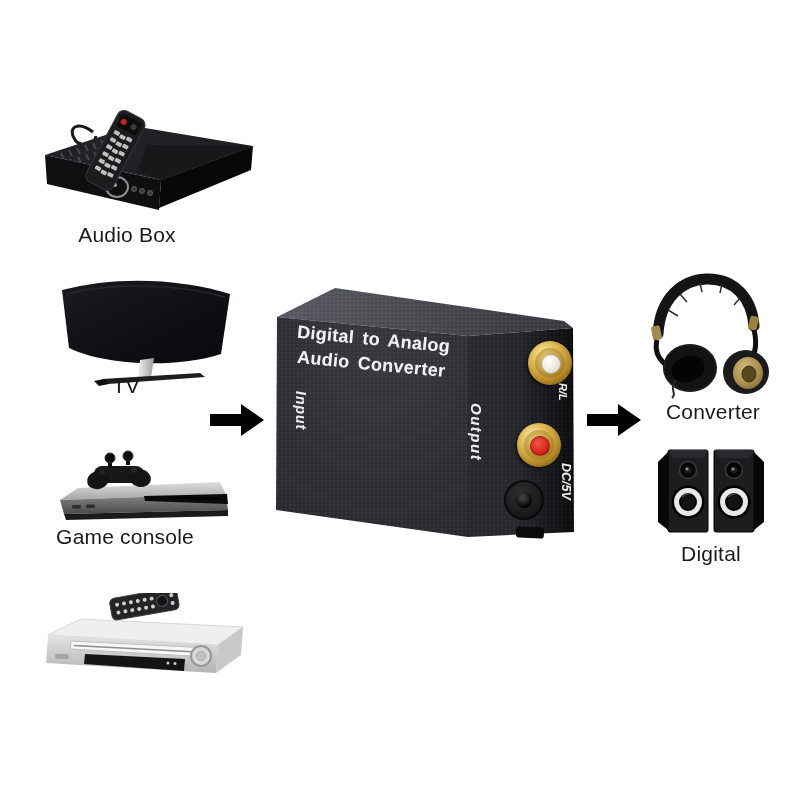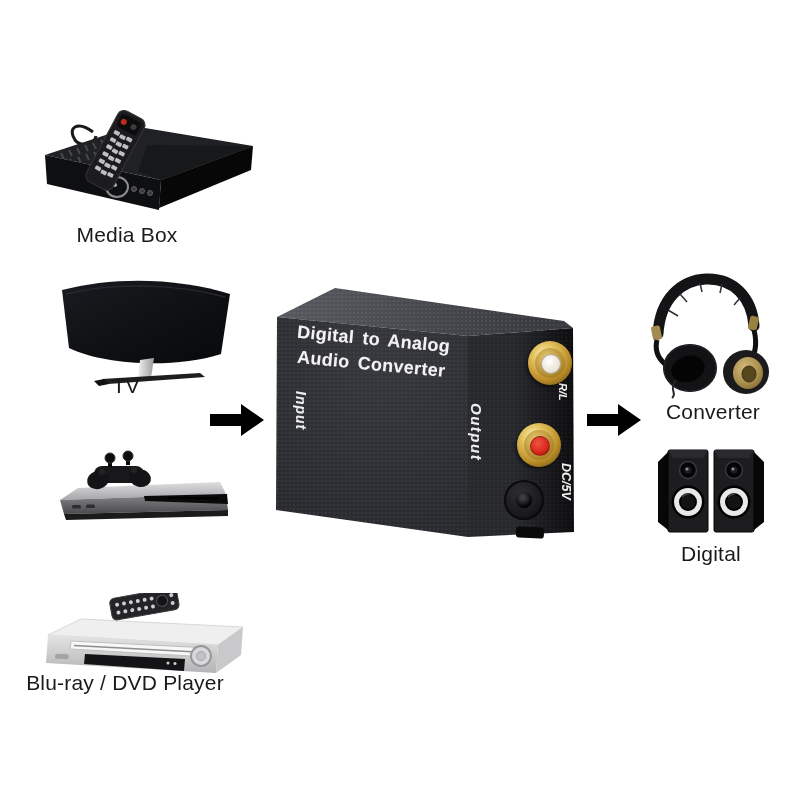--- a/index.html
+++ b/index.html
@@ -97,21 +97,21 @@
           <rect x="19" y="46" width="6" height="4" rx="1"></rect>
         <rect x="5" y="54" width="6" height="4" rx="1"></rect>
           <rect x="12" y="55" width="6" height="4" rx="1"></rect>
           <rect x="19" y="54" width="6" height="4" rx="1"></rect>
         <rect x="5" y="62" width="6" height="4" rx="1"></rect>
           <rect x="12" y="63" width="6" height="4" rx="1"></rect>
           <rect x="19" y="62" width="6" height="4" rx="1"></rect>
       </g>
     </g>
   </svg>
-  <div class="dev-label" style="left:127px;top:223px">Media Box</div>
+  <div class="dev-label" style="left:127px;top:223px">Audio Box</div>
 
   <svg class="abs" style="left:52px;top:276px" width="185" height="112" viewBox="0 0 185 112">
     <defs>
       <linearGradient id="scr" x1="0" y1="0" x2="1" y2="1">
         <stop offset="0" stop-color="#191b20"></stop>
           <stop offset=".6" stop-color="#0e0f12"></stop>
           <stop offset="1" stop-color="#08090b"></stop>
       </linearGradient>
       <linearGradient id="neck" x1="0" y1="0" x2="1" y2="0">
         <stop offset="0" stop-color="#efefef"></stop>
@@ -149,20 +149,21 @@
       <ellipse cx="30" cy="30" rx="11" ry="9" fill="#141416" transform="rotate(-14 30 30)"></ellipse>
       <ellipse cx="72" cy="28" rx="11" ry="9" fill="#141416" transform="rotate(12 72 28)"></ellipse>
       <rect x="40" y="9" width="4" height="8" fill="#0a0a0b"></rect>
       <circle cx="42" cy="8" r="5" fill="#0d0d0f" stroke="#2f2f33"></circle>
       <rect x="58" y="7" width="4" height="8" fill="#0a0a0b"></rect>
       <circle cx="60" cy="6" r="5" fill="#0d0d0f" stroke="#2f2f33"></circle>
       <circle cx="34" cy="22" r="3" fill="#242427"></circle>
       <circle cx="66" cy="20" r="3" fill="#242427"></circle>
     </g>
   </svg>
+  <div class="dev-label" style="left:125px;top:525px">Game console</div>
 
   <svg class="abs" style="left:33px;top:593px" width="220" height="92" viewBox="0 0 220 92">
     <defs>
       <linearGradient id="bfront" x1="0" y1="0" x2="0" y2="1">
         <stop offset="0" stop-color="#e4e4e4"></stop>
           <stop offset="1" stop-color="#b4b4b6"></stop>
       </linearGradient>
     </defs>
     <polygon points="15,42 48,26 210,34 185,52" fill="#efefef" stroke="#d8d8d8"></polygon>
     <polygon points="185,52 210,34 208,62 183,80" fill="#c9c9cb"></polygon>
@@ -189,21 +190,20 @@
           <circle cx="21" cy="15" r="2"></circle>
         <circle cx="28" cy="15" r="2"></circle>
           <circle cx="35" cy="15" r="2"></circle>
           <circle cx="42" cy="15" r="2"></circle>
         <circle cx="62" cy="7" r="2"></circle>
           <circle cx="62" cy="15" r="2"></circle>
       </g>
       <circle cx="52" cy="11" r="5.5" fill="#141416" stroke="#55555a"></circle>
     </g>
   </svg>
-  <div class="dev-label" style="left:125px;top:671px">Blu-ray / DVD Player</div>
 
   <svg class="abs" style="left:210px;top:402px" width="54" height="36" viewBox="0 0 54 36">
     <polygon points="0,12 31,12 31,2 54,18 31,34 31,24 0,24" fill="#000000"></polygon>
   </svg>
   <svg class="abs" style="left:587px;top:402px" width="54" height="36" viewBox="0 0 54 36">
     <polygon points="0,12 31,12 31,2 54,18 31,34 31,24 0,24" fill="#000000"></polygon>
   </svg>
 
   <div class="converter">
     <div class="face face-top"></div>

